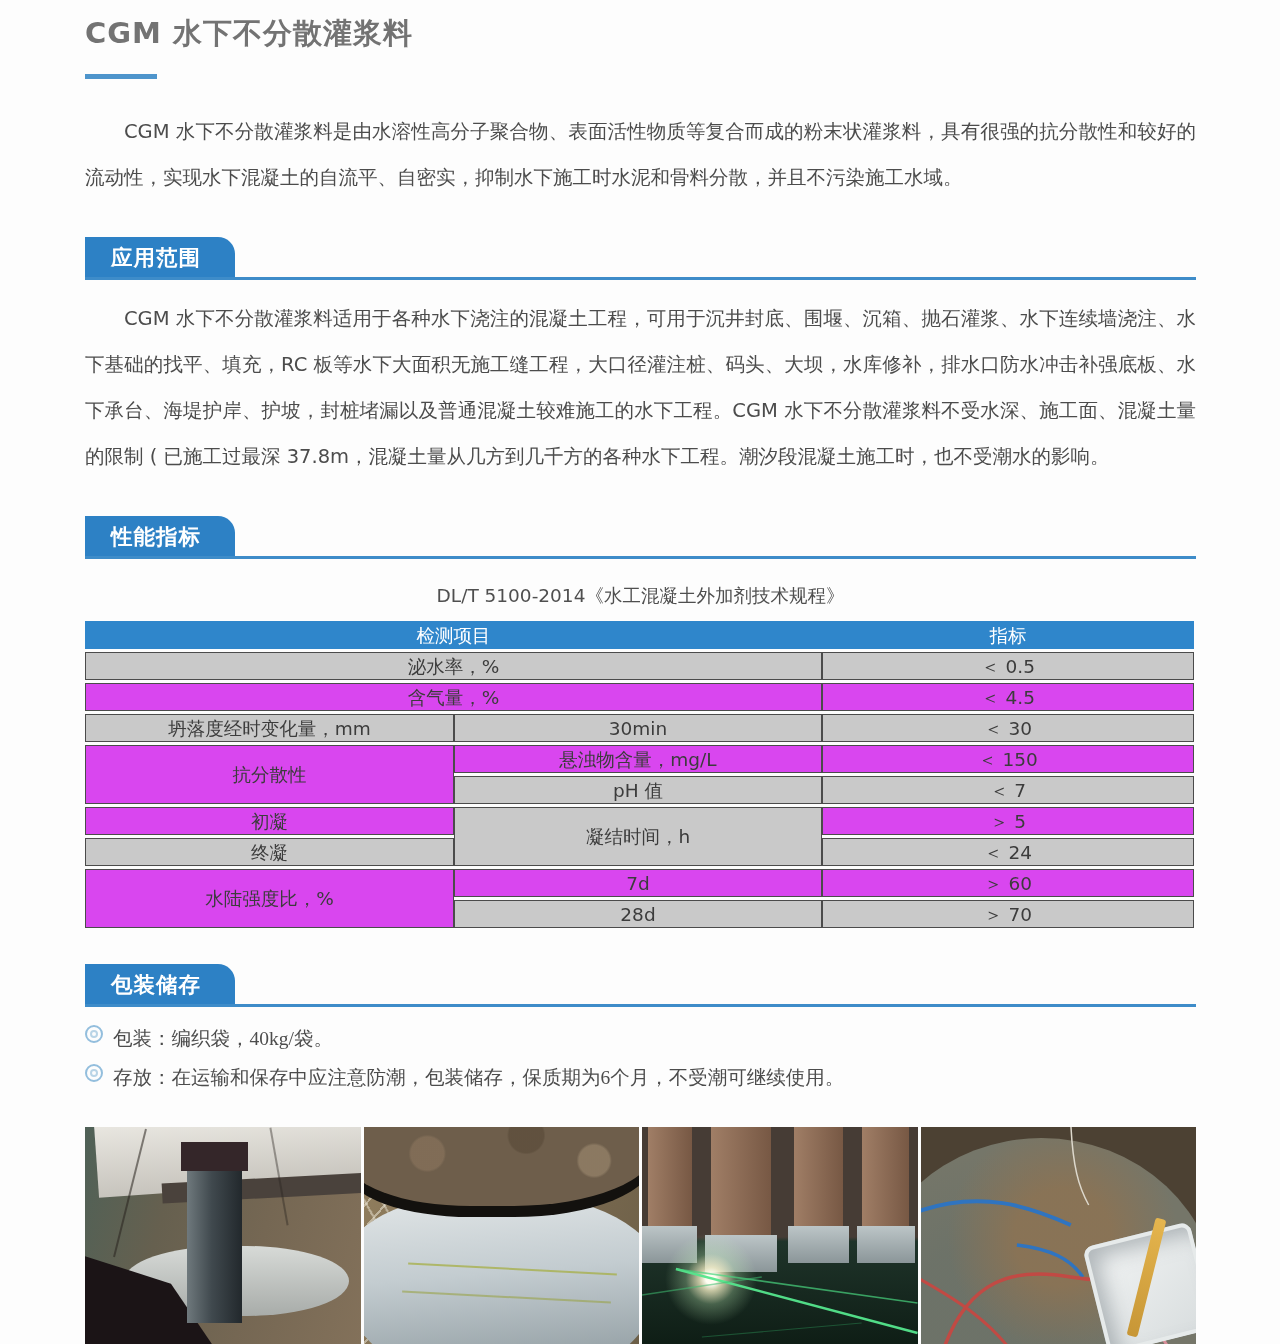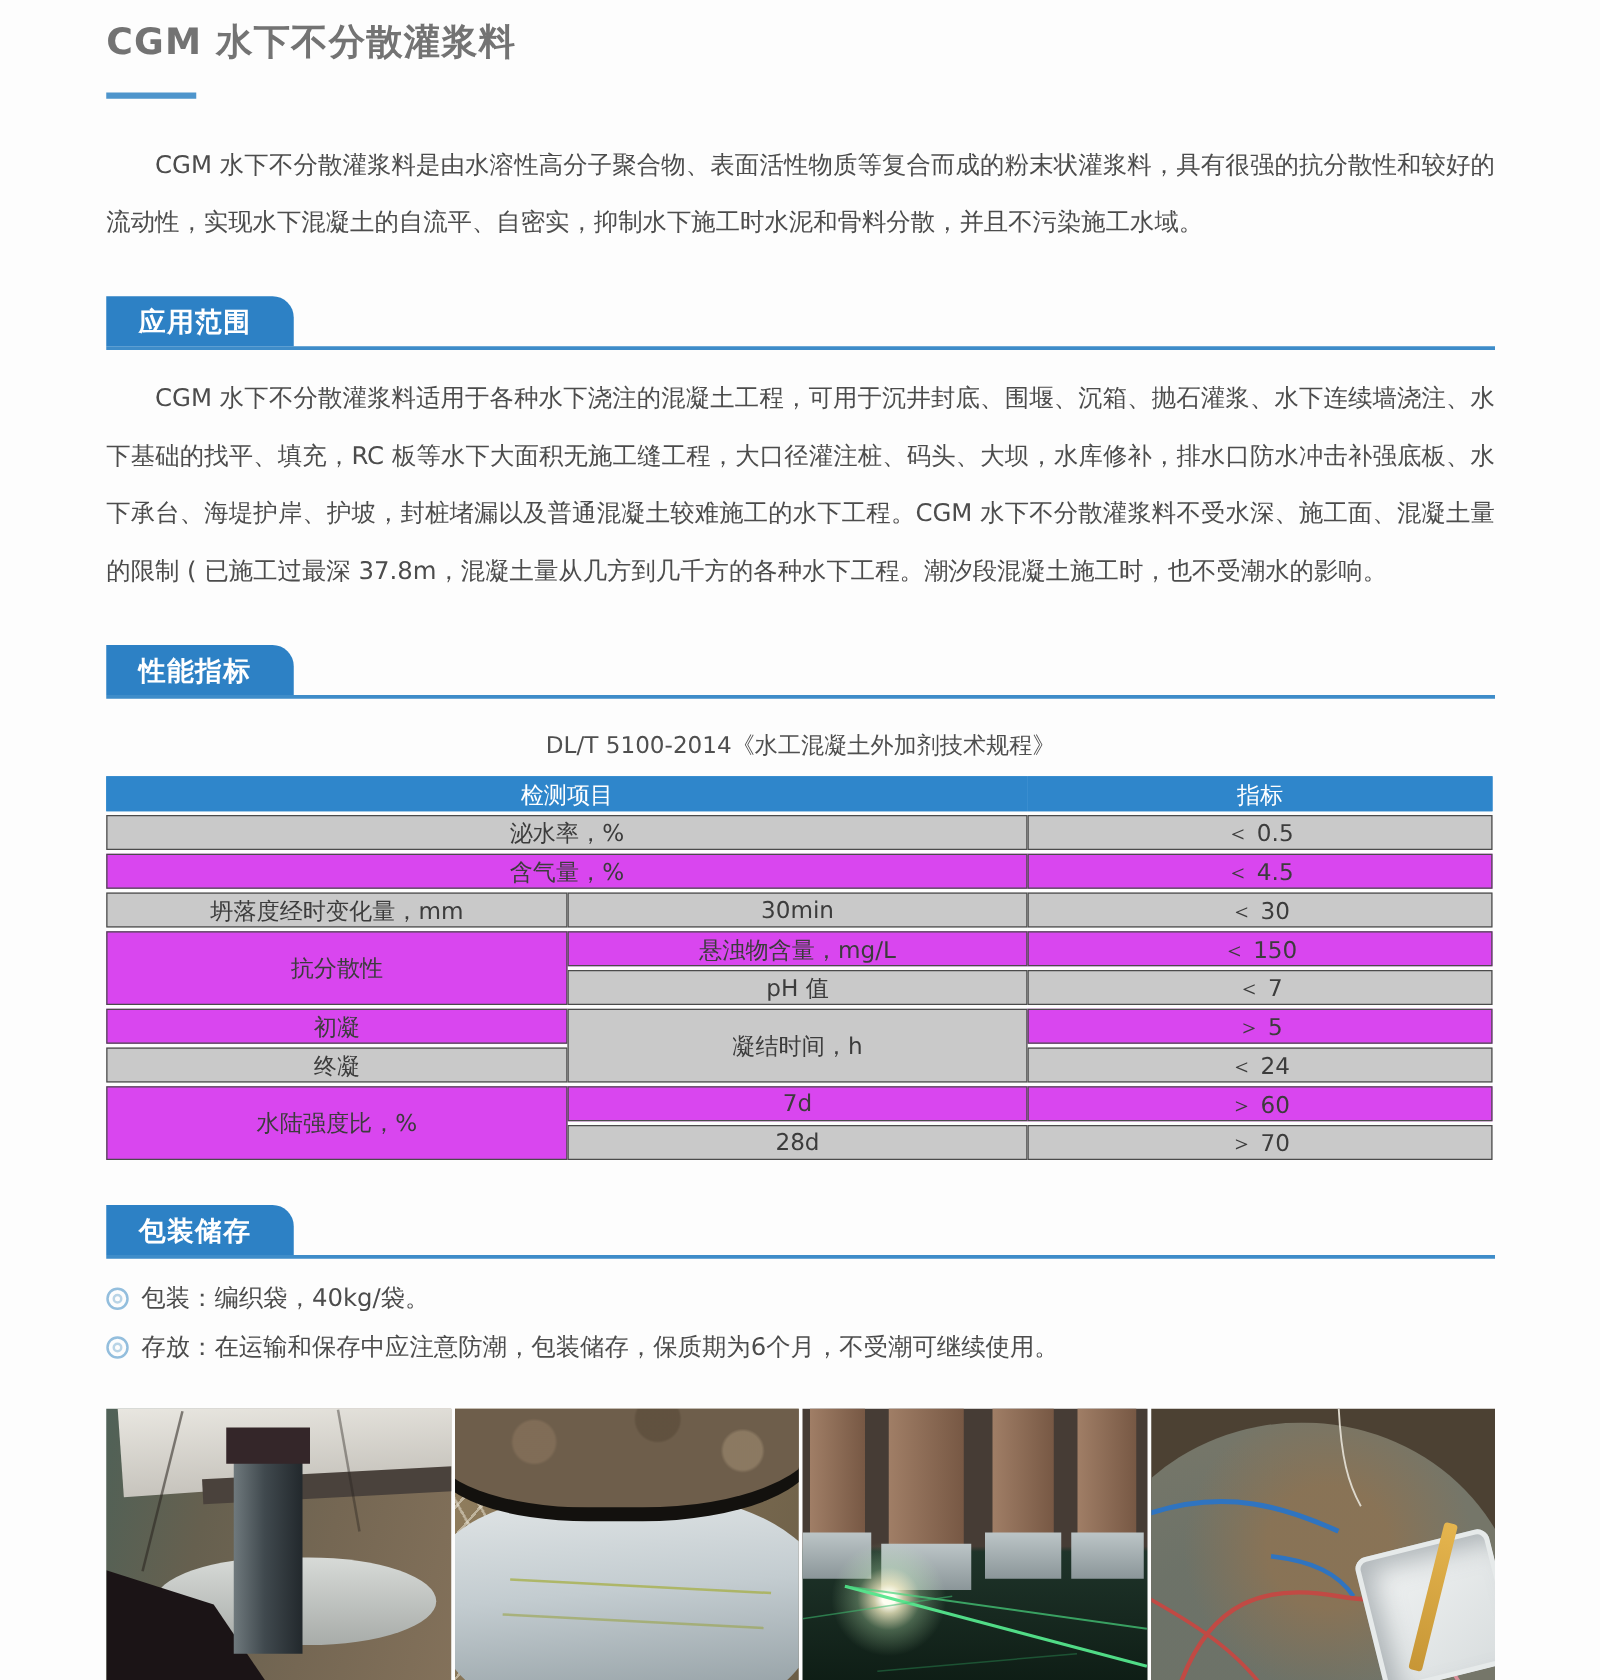--- a/index.html
+++ b/index.html
@@ -40,21 +40,21 @@
     border:1px solid #4b4b4b; font-size:18.5px; color:#3c3c3c;text-align:right;
   }
   .cell.head { background:#2f86cb; border-color:#2f86cb; color:#fff; }
   .cell.g { background:#c9c9c9; }
   .cell.w { background:#d946ef; }
   .span2c { grid-column:span 2; }
   .span2r { grid-row:span 2; }
 
   
   .pack-list { margin-top:18px; list-style:none; }
-  .pack-list li { display:flex; align-items:center; margin-bottom:12px; font-size:19.5px; color:#4c4c4c; }
+  .pack-list li { display:flex; align-items:flex-start; margin-bottom:12px; font-size:19.5px; color:#4c4c4c;font-family:Liberation Serif, serif; }
   .ring { width:18px; height:18px; border-radius:50%; border:2px solid #93bedd;
           display:inline-flex; align-items:center; justify-content:center; margin-right:10px; flex:0 0 auto; }
   .ring i { display:block; width:8px; height:8px; border-radius:50%; border:2px solid #b9d4e6; }
 
   
   .photos { margin-top:36px; display:flex; gap:3px; height:220px; }
   .photo { position:relative; flex:1 1 0; overflow:hidden; background:#555; }
   .photo > div, .photo > svg { position:absolute; }
   .photo svg { inset:0; width:100%; height:100%; }
 

